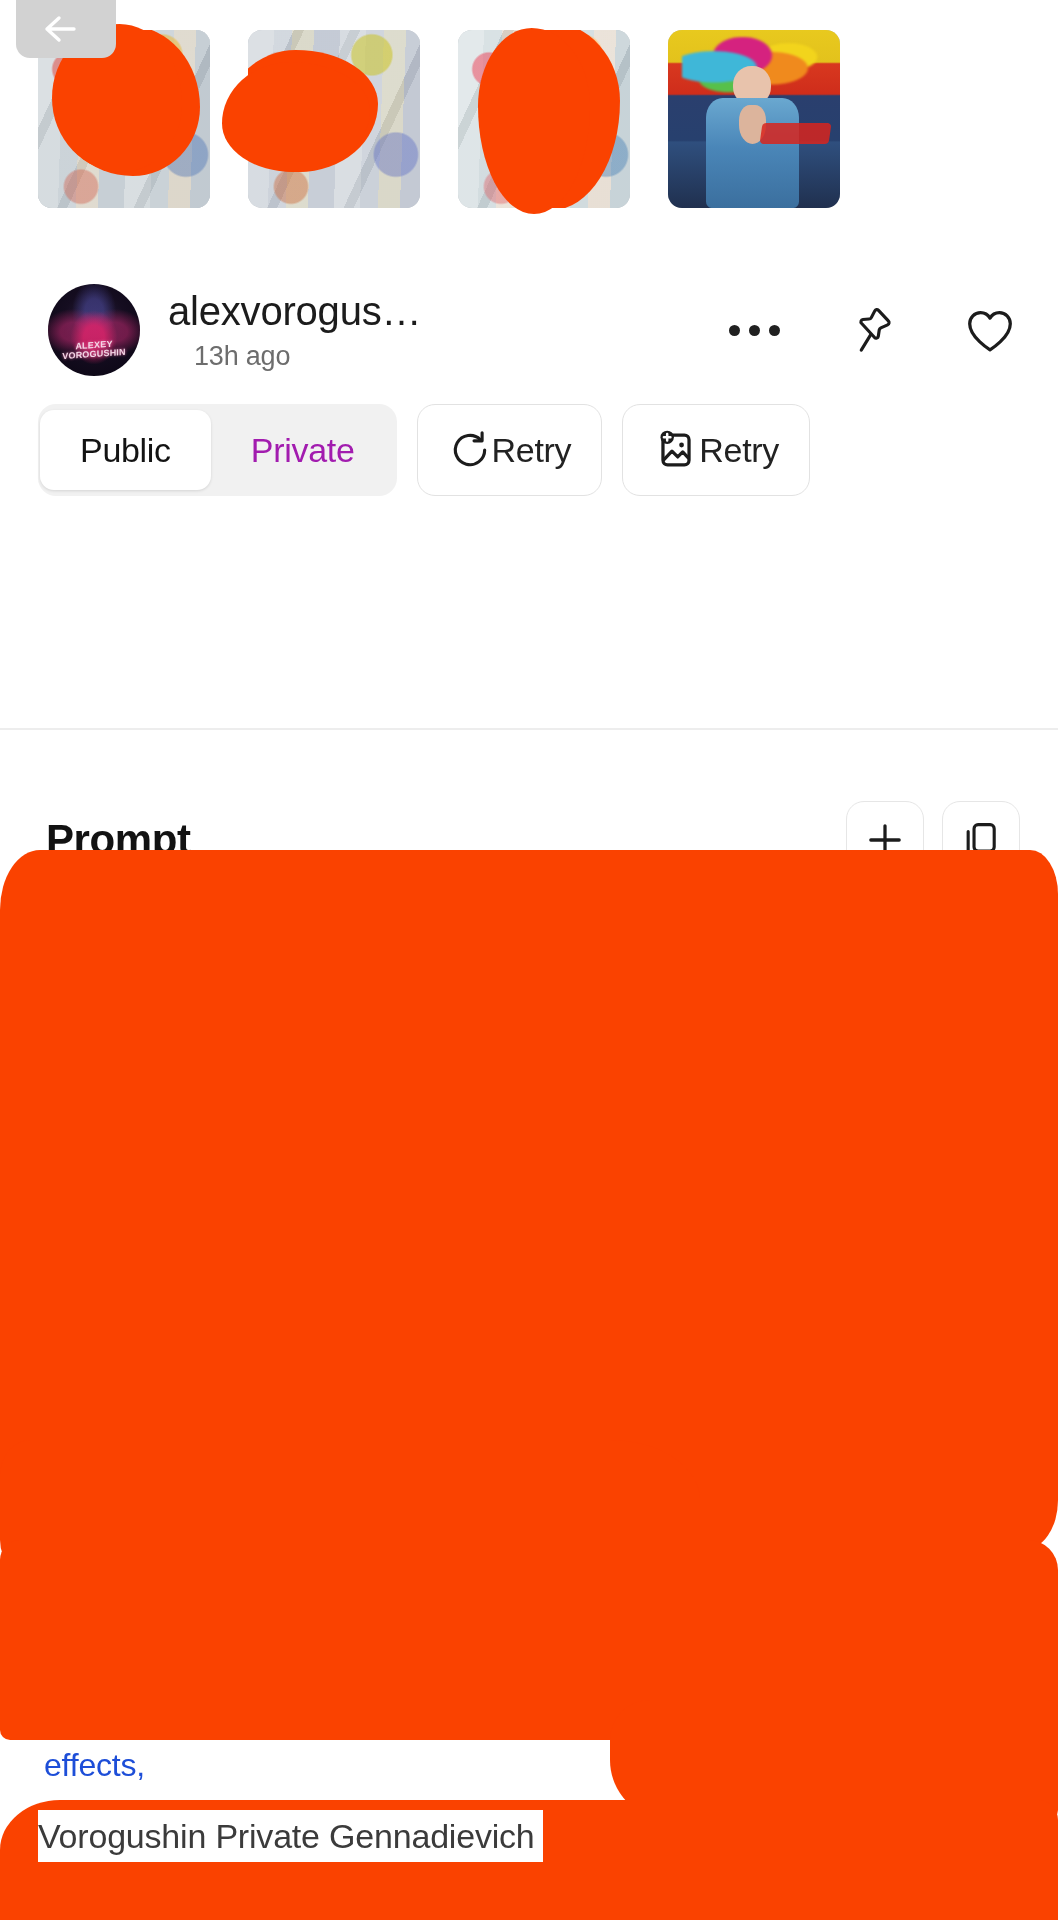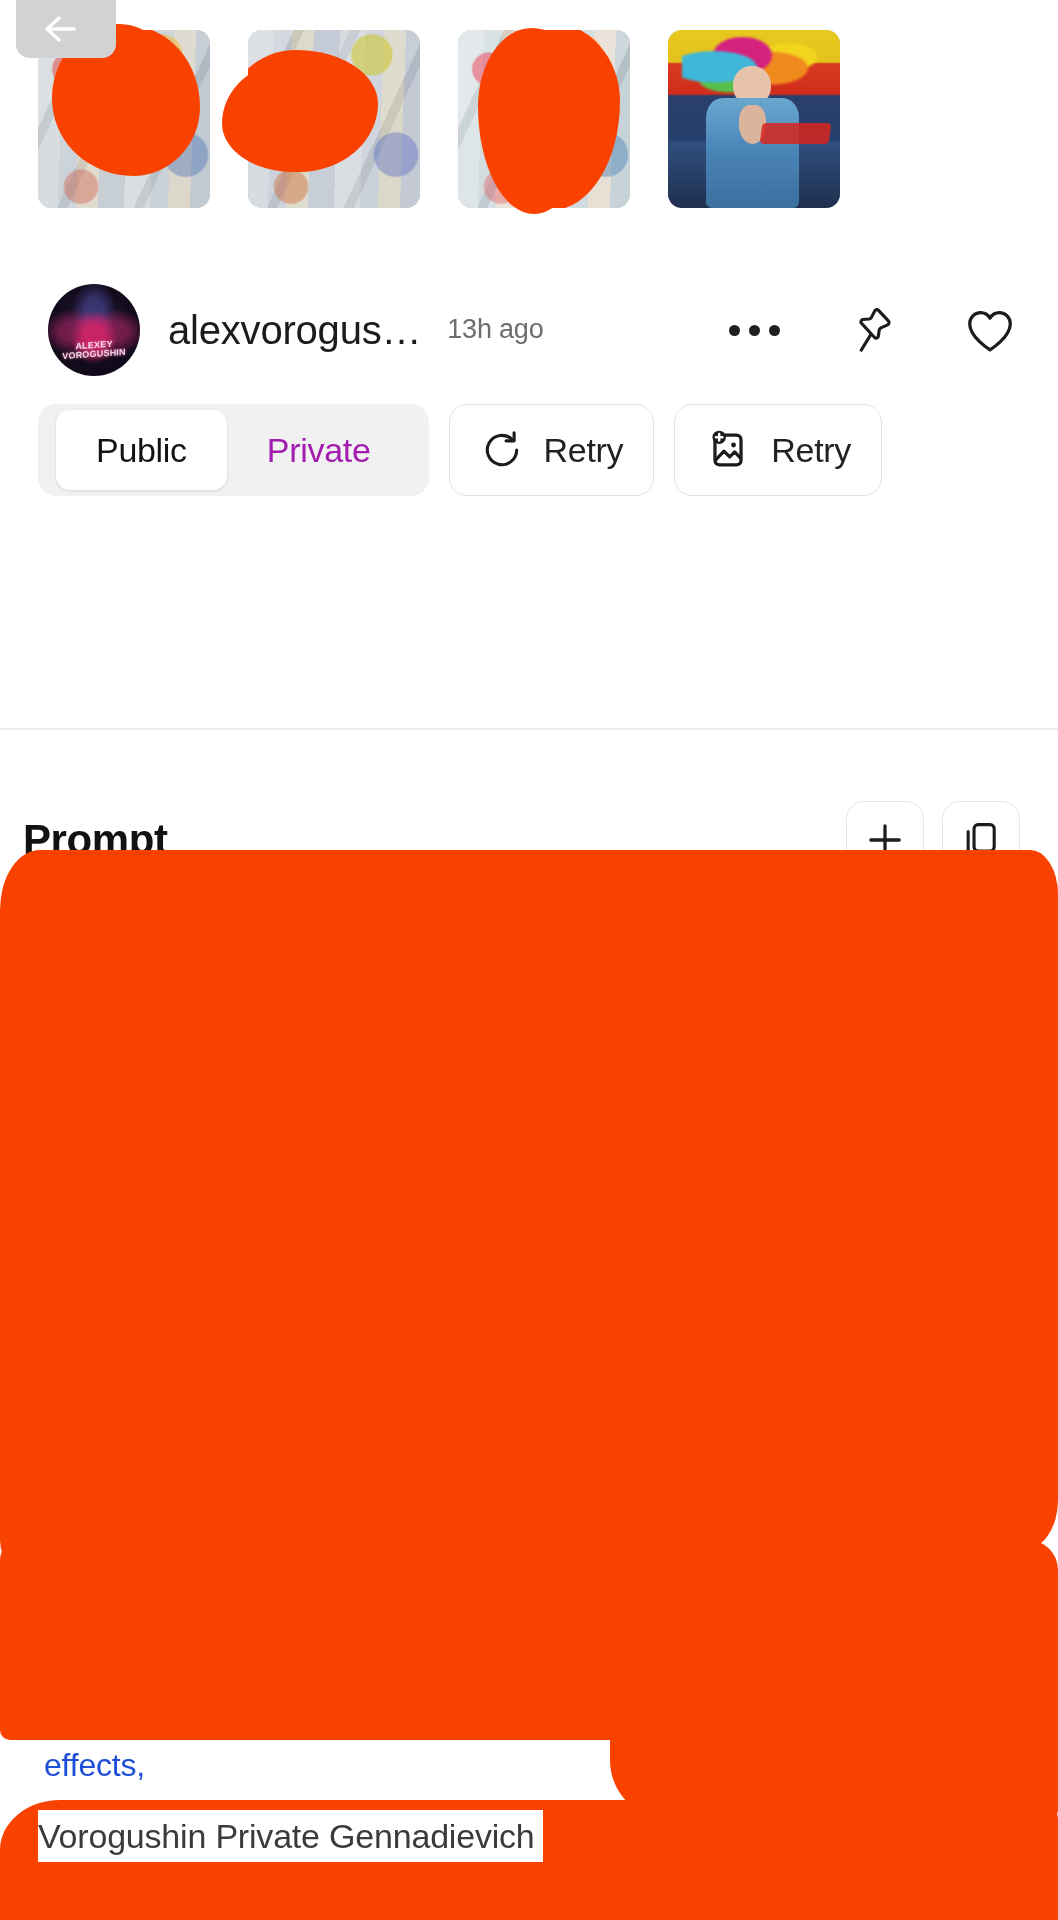--- a/index.html
+++ b/index.html
@@ -166,21 +166,21 @@
     letter-spacing: .2px;
     color: #f3d7e6;
     text-shadow: 0 0 3px rgba(255,120,180,.9);
     transform: skewY(-4deg);
     font-weight: 700;
   }
 
   .author-text {
     margin-left: 28px;
     display: flex;
-    flex-direction: row;
+    flex-direction: column;
     justify-content: center;
   }
   .author-name {
     font-size: 40px;
     line-height: 46px;
     color: #1c1c1c;
     font-weight: 400;
     letter-spacing: -0.2px;
   }
   .author-time {
@@ -227,21 +227,21 @@
     left: 38px;
     display: flex;
     align-items: center;
     gap: 20px;
   }
   .segmented {
     display: flex;
     align-items: center;
     background: #f1f1f1;
     border-radius: 18px;
-    padding: 18px;
+    padding: 2px;
     height: 92px;
   }
   .seg {
     height: 80px;
     padding: 0 40px;
     border-radius: 14px;
     display: flex;
     align-items: center;
     justify-content: center;
     font-size: 34px;
@@ -259,21 +259,20 @@
   }
 
   .pill-btn {
     height: 92px;
     padding: 0 30px;
     border-radius: 18px;
     border: 1.5px solid #e2e2e2;
     background: #ffffff;
     display: flex;
     align-items: center;
-    gap: 20px;
     font-size: 34px;
     color: #222222;
     letter-spacing: -0.3px;
     font-family: "Liberation Sans", sans-serif;
     cursor: pointer;
     white-space: nowrap;
   }
 
   
   .divider {
@@ -282,21 +281,21 @@
     left: 0;
     width: 1058px;
     height: 2px;
     background: #ededed;
   }
 
   
   .prompt-header {
     position: absolute;
     top: 800px;
-    left: 23px;
+    left: 46px;
     right: 38px;
     height: 80px;
     display: flex;
     align-items: center;
     justify-content: space-between;
   }
   .prompt-title {
     font-size: 42px;
     line-height: 48px;
     color: #121212;

